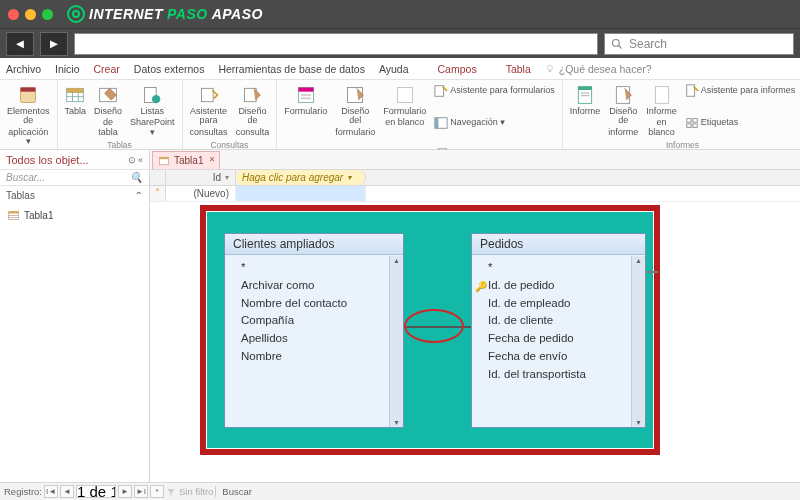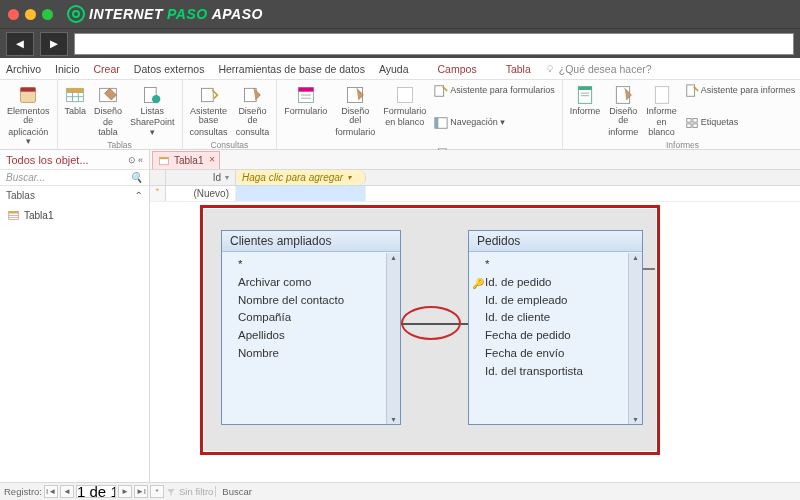--- a/index.html
+++ b/index.html
@@ -61,21 +61,21 @@
 .dghead .col { padding: 2px 6px; border-right: 1px solid #d9d9d9; display: flex; align-items: center; justify-content: flex-end; gap: 4px; }
 .dghead .col.id { width: 70px; }
 .dghead .col.add { width: 130px; background: #fff3c4; color: #9a7a00; font-style: italic; justify-content: flex-start; border-radius: 7px; }
 .dgrow { display: flex; border-bottom: 1px solid #eee; }
 .dgrow .rowhandle { width: 16px; border-right: 1px solid #d9d9d9; background: #f7f7f7; text-align: center; color: #e8a33d; font-size: 9px; }
 .dgrow .cell { padding: 2px 6px; border-right: 1px solid #eee; }
 .dgrow .cell.id { width: 70px; text-align: right; }
 .dgrow .cell.add { width: 130px; background: #d4e8ff; }
 
 
-.diagram { position: absolute; left: 50px; top: 55px; width: 460px; height: 250px; background: #e5e5e5; border: 3px solid #b91c1c; padding: 18px 14px; box-shadow: inset 0 0 0 1px #fff; }
+.diagram { position: absolute; left: 50px; top: 55px; width: 460px; height: 250px; background: #14b8a6; border: 6px solid #b91c1c; padding: 18px 14px; box-shadow: inset 0 0 0 1px #fff; }
 .reltable { position: absolute; width: 180px; background: #eaf2fb; border: 1px solid #6f93bb; font-size: 11.5px; color: #333; }
 .reltable.t1 { left: 18px; top: 22px; height: 195px; }
 .reltable.t2 { left: 265px; top: 22px; width: 175px; height: 195px; }
 .reltable .rt-head { background: linear-gradient(#e8f0fa,#cfe0f2); padding: 3px 8px; font-size: 12px; border-bottom: 1px solid #a9c0da; }
 .reltable .rt-body { padding: 4px 0 4px 16px; line-height: 1.55; position: relative; }
 .reltable .rt-body .fld { white-space: nowrap; }
 .keyico { position: absolute; left: 3px; top: 24px; font-size: 10px; color: #caa200; }
 .rt-scroll { position: absolute; right: 0; top: 22px; bottom: 0; width: 14px; background: #dde6f0; border-left: 1px solid #b8cce0; display: flex; flex-direction: column; justify-content: space-between; align-items: center; font-size: 8px; color: #567; }
 .connector { position: absolute; left: 198px; top: 115px; width: 67px; height: 2px; background: #555; }
 .ring { position: absolute; left: 198px; top: 98px; width: 60px; height: 34px; border: 2px solid #cc2a2a; border-radius: 50%; }
@@ -100,20 +100,27 @@
     <span class="brand-a">INTERNET</span>
       <span class="brand-b">PASO</span>
       <span class="brand-a">APASO</span>
   </div>
 </div>
 
 <div class="navbar">
   <div class="navbtn">◄</div>
   <div class="navbtn">►</div>
   <div class="urlbar"></div>
+  <div class="searchbar">
+    <svg viewBox="0 0 16 16">
+        <circle cx="6.5" cy="6.5" r="4.5" fill="none" stroke="#888" stroke-width="1.5"></circle>
+        <line x1="10" y1="10" x2="14" y2="14" stroke="#888" stroke-width="1.5"></line>
+      </svg>
+    <span>Search</span>
+  </div>
 </div>
 
 <div class="menubar">
   <span class="mi">Archivo</span>
   <span class="mi">Inicio</span>
   <span class="mi active">Crear</span>
   <span class="mi">Datos externos</span>
   <span class="mi">Herramientas de base de datos</span>
   <span class="mi">Ayuda</span>
   <span class="mi context">Campos</span>
@@ -176,21 +183,21 @@
     <div class="rlabel">Tablas</div>
   </div>
 
   <div class="rgroup">
     <div class="ritems">
       <div class="rbtn">
           <svg class="ricon" viewBox="0 0 24 24">
             <rect x="3" y="4" width="14" height="16" fill="#fff" stroke="#888"></rect>
             <path d="M16 6l6 6-4 4" fill="none" stroke="#c9a227" stroke-width="2"></path>
           </svg>
-          <span>Asistente base</span>
+          <span>Asistente para</span>
           <span>consultas</span>
         </div>
       <div class="rbtn">
           <svg class="ricon" viewBox="0 0 24 24">
             <rect x="3" y="4" width="14" height="16" fill="#fff" stroke="#888"></rect>
             <path d="M14 4l8 8-6 6" fill="#c96" stroke="#a75"></path>
           </svg>
           <span>Diseño de</span>
           <span>consulta</span>
         </div>

